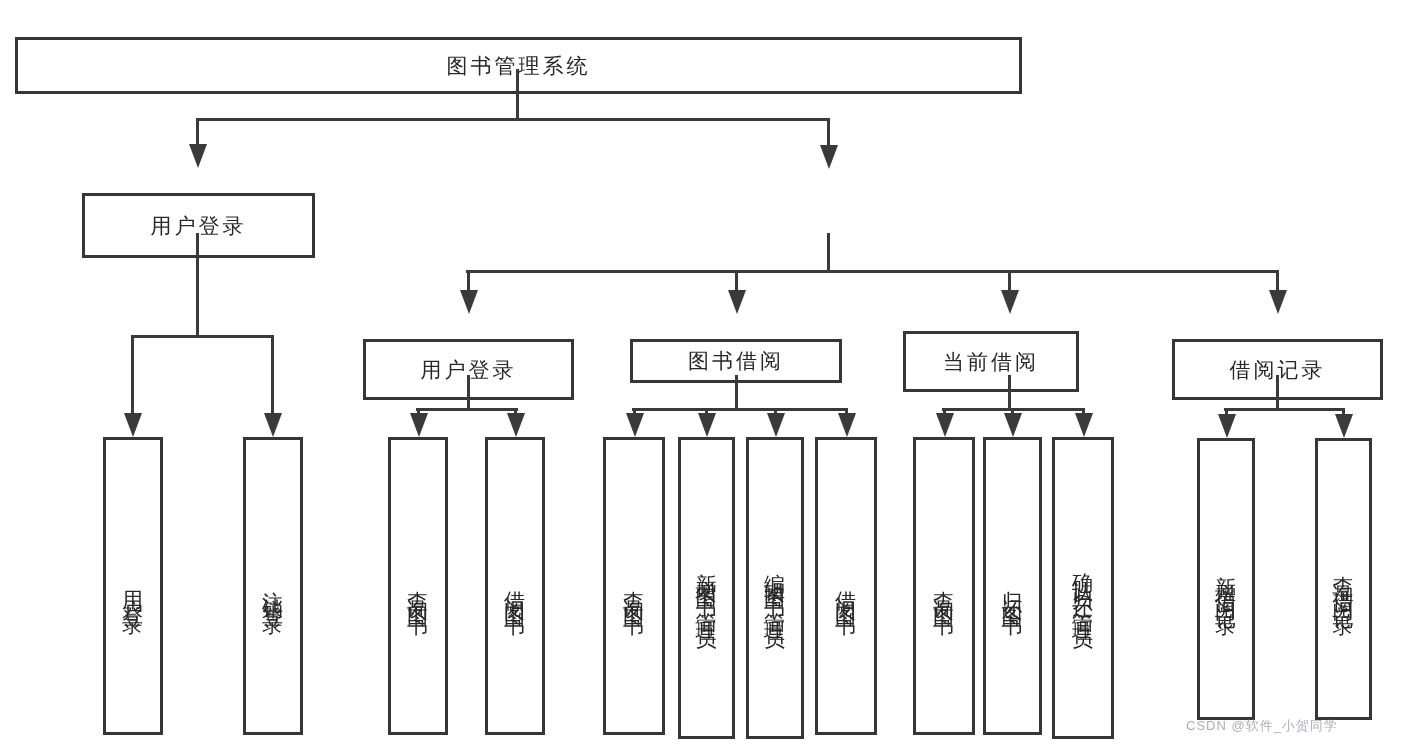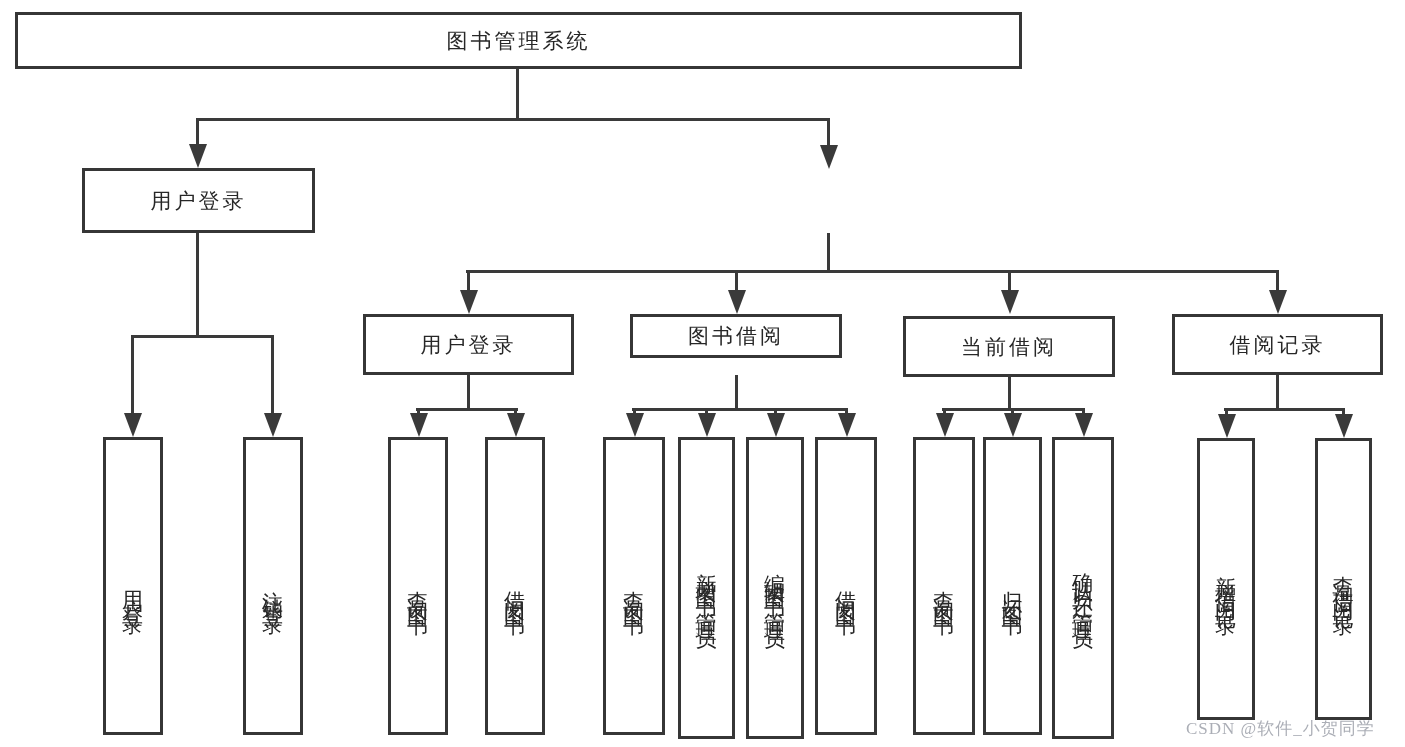--- a/index.html
+++ b/index.html
@@ -13,20 +13,21 @@
   .node {
     position:absolute;
     box-sizing:border-box;
     border:3px solid #363636;
     background:#ffffff;
     display:flex; align-items:center; justify-content:center;
     color:#272727;
     font-size:21px;
     letter-spacing:3px;
     white-space:nowrap;
+    margin-top:25px;
   }
   .leaf {
     position:absolute;
     box-sizing:border-box;
     border:3px solid #363636;
     background:#ffffff;
     display:flex; align-items:center; justify-content:center;
     color:#272727;
     font-size:21px;
   }
@@ -43,26 +44,25 @@
   .arrow {
     position:absolute;
     width:0; height:0;
     border-left:9px solid transparent;
     border-right:9px solid transparent;
     border-top:24px solid #3a3a3a;
   }
   .watermark {
     position:absolute;
     left:1186px; top:717px;
-    font-size:17px;
+    font-size:13px;
     letter-spacing:1px;
     color:rgba(150,154,164,0.8);
     z-index:9;
     white-space:nowrap;
-    font-family:Liberation Serif, serif;
   }
 </style>
 </head>
 <body>
 
 <div id="canvas">
 
   <div class="node" style="left:15px;top:12px;width:1007px;height:57px">
     <span>图书管理系统</span>
   </div>
@@ -95,21 +95,21 @@
   <div class="arrow" style="left:1001px;top:290px"></div>
   <div class="line v" style="left:1276px;top:270px;height:22px"></div>
   <div class="arrow" style="left:1269px;top:290px"></div>
 
   <div class="node" style="left:363px;top:314px;width:211px;height:61px">
     <span>用户登录</span>
   </div>
   <div class="node" style="left:630px;top:314px;width:212px;height:44px">
     <span>图书借阅</span>
   </div>
-  <div class="node" style="left:903px;top:316px;width:212px;height:61px">
+  <div class="node" style="left:903px;top:306px;width:176px;height:61px">
     <span>当前借阅</span>
   </div>
   <div class="node" style="left:1172px;top:314px;width:211px;height:61px">
     <span>借阅记录</span>
   </div>
 
   <div class="line v" style="left:467px;top:375px;height:33px"></div>
   <div class="line h" style="left:416px;top:408px;width:102px"></div>
   <div class="line v" style="left:417px;top:408px;height:8px"></div>
   <div class="arrow" style="left:410px;top:413px"></div>

